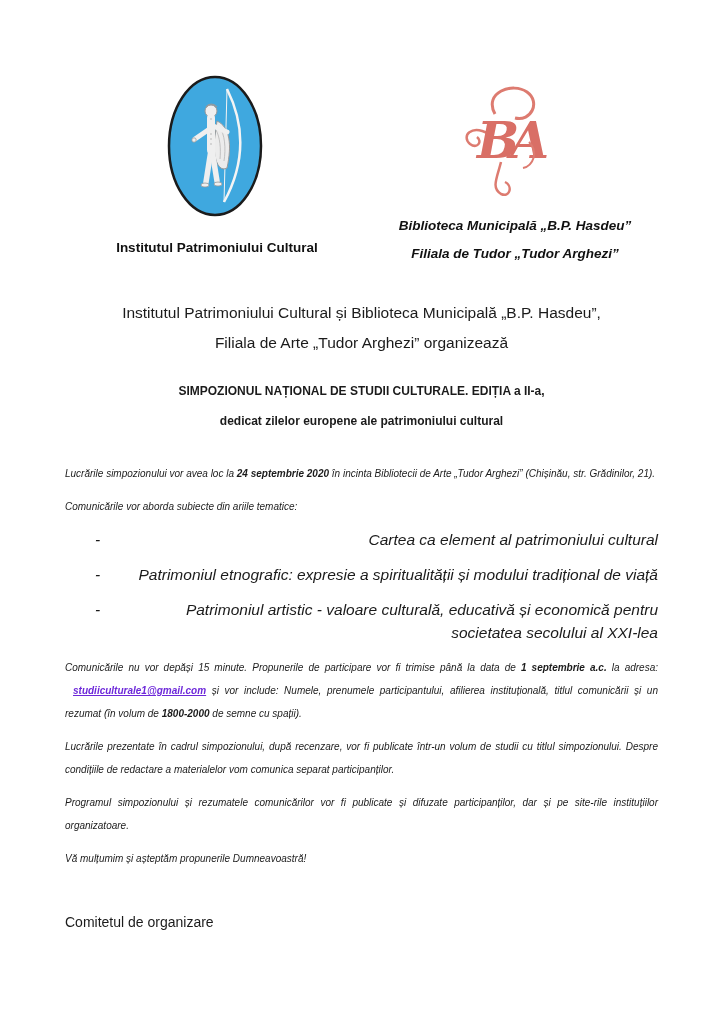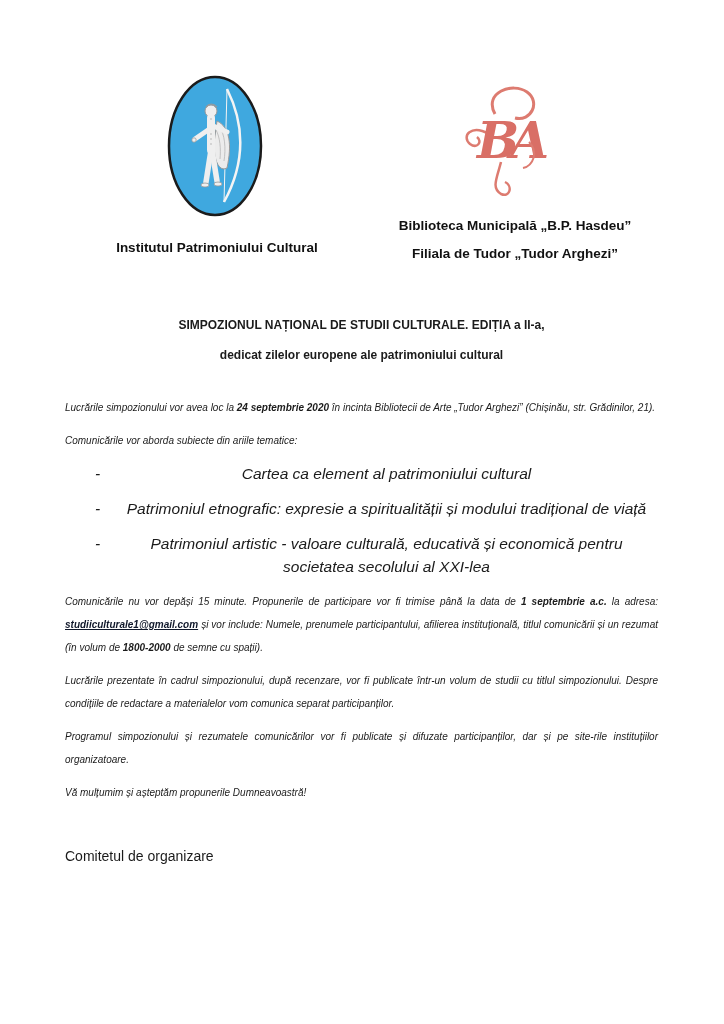--- a/index.html
+++ b/index.html
@@ -14,40 +14,40 @@
   
   .header { position: relative; height: 292px; }
   .archer-logo { position: absolute; left: 167px; top: 75px; width: 96px; height: 142px; }
   .left-caption {
     position: absolute; left: 55px; top: 240px; width: 324px;
     text-align: center; font-weight: bold; font-size: 13.5px; color: #111;
   }
   .ba-logo { position: absolute; left: 455px; top: 82px; width: 100px; height: 118px; }
   .right-caption {
     position: absolute; left: 370px; top: 216px; width: 290px;
-    text-align: center; font-weight: bold; font-size: 13.5px; color: #111; line-height: 20px;
+    text-align: center; font-weight: bold; font-size: 13.5px; color: #111; line-height: 20px; font-style: italic;
   }
   .right-caption .line2 { margin-top: 8px; }
 
   
   .content { margin: 0 66px 0 65px; }
   .intro { text-align: center; font-size: 15.5px; line-height: 30px; margin-top: 6px; }
   .doc-title { text-align: center; font-weight: bold; font-size: 12px; line-height: 30px; margin-top: 18px; }
   .paragraphs { margin-top: 26px; }
   .para { text-align: justify; font-size: 10px; line-height: 23px; margin: 0 0 10px 0; font-style: italic; }
   .para.single { text-align: left; }
   .bullet {
     display: flex; font-style: italic; font-size: 15.5px; line-height: 23px;
     padding-left: 30px; margin: 2px 0 12px 0;
   }
   .bullet .dash { width: 20px; flex: 0 0 20px; }
-  .bullet .btext { flex: 1; text-align: center; }
+  .bullet .btext { flex: 1; text-align: right; }
   b.inline-bold { font-weight: bold; }
   a.email {
-    color: #0f172a; font-weight: bold; text-decoration: underline; cursor: pointer;
+    color: #6d28d9; font-weight: bold; text-decoration: underline; cursor: pointer; margin-left: 8px;
   }
   .signature { font-size: 14px; margin-top: 44px; text-align: left; }
 </style>
 </head>
 <body>
 
 <div class="page">
 
   <div class="header">
 
@@ -86,20 +86,24 @@
       </svg>
     </div>
     <div class="right-caption">
       <div class="line1">Biblioteca Municipală „B.P. Hasdeu”</div>
       <div class="line2">Filiala de Tudor „Tudor Arghezi”</div>
     </div>
   </div>
 
   <div class="content">
 
+    <div class="intro">
+      <div>Institutul Patrimoniului Cultural și Biblioteca Municipală „B.P. Hasdeu”,</div>
+      <div>Filiala de Arte „Tudor Arghezi” organizează</div>
+    </div>
 
     <div class="doc-title">
       <div>SIMPOZIONUL NAȚIONAL DE STUDII CULTURALE. EDIȚIA a II-a,</div>
       <div>dedicat zilelor europene ale patrimoniului cultural</div>
     </div>
 
     <div class="paragraphs">
 
       <p class="para"><span>Lucrările simpozionului vor avea loc la </span><b class="inline-bold">24 septembrie 2020</b><span> în incinta Bibliotecii de Arte „Tudor Arghezi” (Chișinău, str. Grădinilor, 21).</span></p>
 

